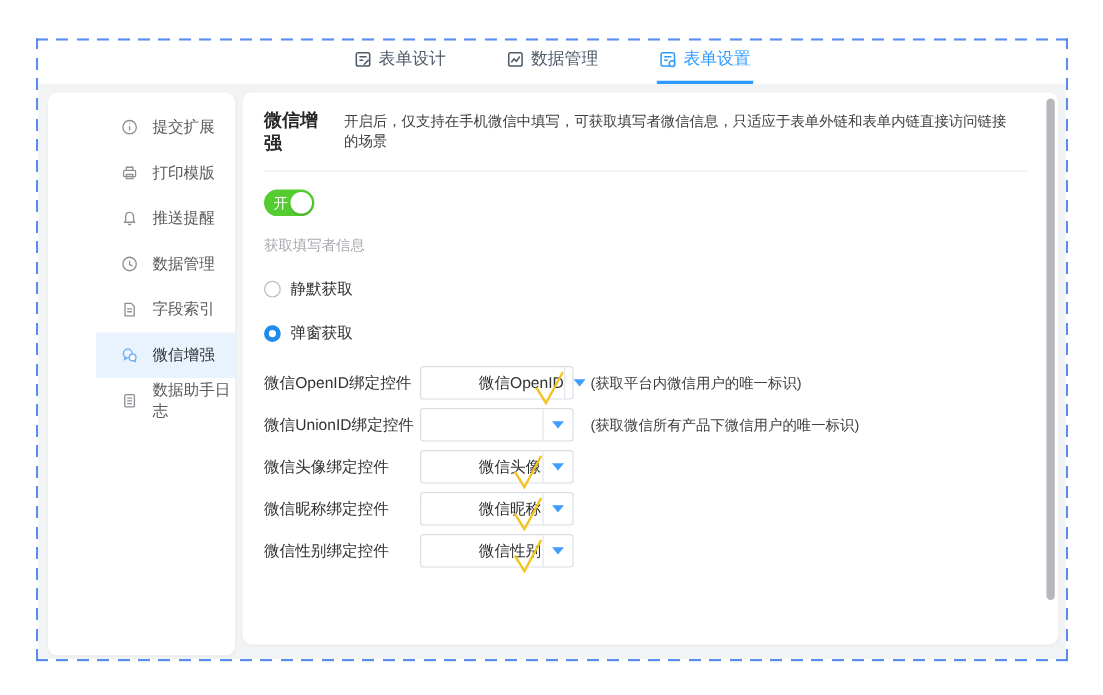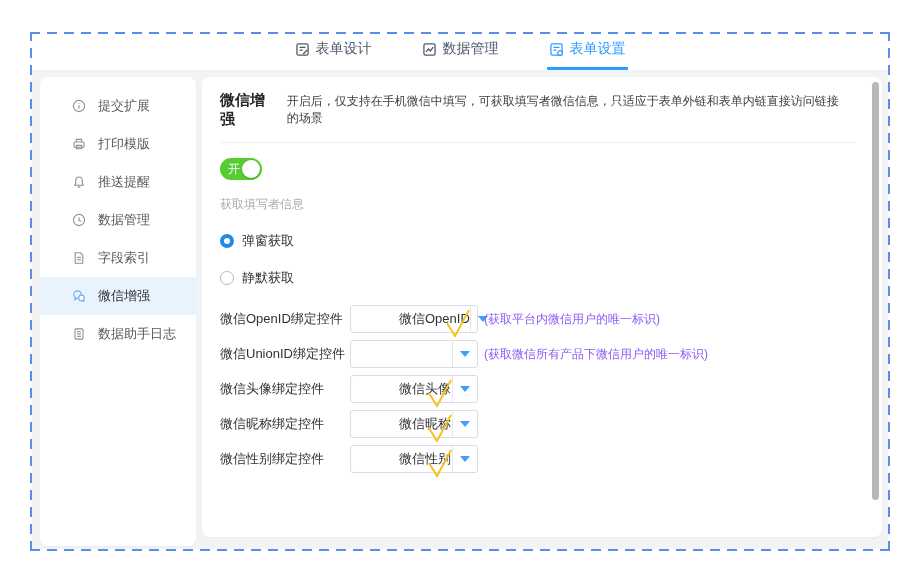--- a/index.html
+++ b/index.html
@@ -25,21 +25,21 @@
   .topbar { height:36px; background:#fff; display:flex; justify-content:center; align-items:flex-end; gap:46px; flex:0 0 auto; }
   .tab { display:flex; align-items:center; gap:6px; font-size:14px; color:#4e5969; padding:0 2px 9px 2px; border-bottom:3px solid transparent; cursor:pointer; }
   .tab svg { display:block; }
   .tab.active { color:#2f9bff; border-bottom-color:#2f9bff; border-radius:1px; }
 
   
   .workspace { flex:1 1 auto; background:#f2f3f5; position:relative; }
 
   
   .sidebar { position:absolute; left:8px; top:7px; width:156px; height:469px; background:#fff; border-radius:8px; box-shadow:0 1px 3px rgba(0,0,0,.04); padding-top:10px; }
-  .side-item { height:38px; display:flex; align-items:center; gap:12px; padding-left:32px; font-size:13px; color:#595959; cursor:pointer; }
+  .side-item { height:38px; display:flex; align-items:center; gap:12px; padding-left:21px; font-size:13px; color:#595959; cursor:pointer;margin-left:40px; }
   .side-item .si { width:14px; height:14px; color:#8b9096; flex:0 0 auto; }
   .side-item.active { background:#e8f3fd; color:#303133; }
   .side-item.active .si { color:#6aabf5; }
 
   
   .main-card { position:absolute; left:170px; top:7px; width:680px; height:460px; background:#fff; border-radius:8px; box-shadow:0 1px 3px rgba(0,0,0,.04); padding:14px 0 0 18px; }
   .scroll-thumb { position:absolute; right:3px; top:5px; width:7px; height:418px; border-radius:4px; background:#b6b8bb; }
 
   .title-row { display:flex; align-items:baseline; gap:10px; padding-right:40px; }
   .page-title { font-size:15px; font-weight:700; color:#262626; }
@@ -61,21 +61,21 @@
   
   .bind-rows { margin-top:18px; }
   .bind-row { display:flex; align-items:center; height:28px; margin-bottom:7px; }
   .bind-label { width:130px; font-size:13px; color:#303133; flex:0 0 auto; }
   .select { width:128px; height:28px; border:1px solid #d9dde3; border-radius:3px; background:#fff; display:flex; cursor:pointer; flex:0 0 auto;padding-left:40px; }
   .select .val { flex:1 1 auto; position:relative; font-size:13px; color:#303133; line-height:26px; padding-left:8px; white-space:nowrap; }
   .select .check { position:absolute; right:-2px; top:1px; display:none; }
   .select.has-check .check { display:block; }
   .select .caret { width:25px; flex:0 0 auto; border-left:1px solid #e2e5ea; display:flex; align-items:center; justify-content:center; }
   .caret-tri { width:0; height:0; border-left:5px solid transparent; border-right:5px solid transparent; border-top:6px solid #3f9eff; }
-  .bind-hint { font-size:12px; color:#8b5cf6; margin-left:6px; white-space:nowrap; }
+  .bind-hint { font-size:12px; color:#404040; margin-left:14px; white-space:nowrap; }
 </style>
 </head>
 <body>
 
 <div class="canvas">
   <div class="frame">
     <div class="frame-inner">
 
       <div class="topbar">
         <div class="tab">
@@ -196,26 +196,26 @@
           <div class="divider"></div>
 
           <div class="toggle">
             <span class="t-label">开</span>
             <span class="knob"></span>
           </div>
 
           <div class="section-label">获取填写者信息</div>
 
           <div class="radio-row">
+            <span class="radio"></span>
+            <span class="radio-label">静默获取</span>
+          </div>
+          <div class="radio-row">
             <span class="radio checked"></span>
             <span class="radio-label">弹窗获取</span>
-          </div>
-          <div class="radio-row">
-            <span class="radio"></span>
-            <span class="radio-label">静默获取</span>
           </div>
 
           <div class="bind-rows">
 
             <div class="bind-row">
               <span class="bind-label">微信OpenID绑定控件</span>
               <div class="select has-check">
                 <span class="val">
                   <span>微信OpenID</span>
                   <span class="check">

